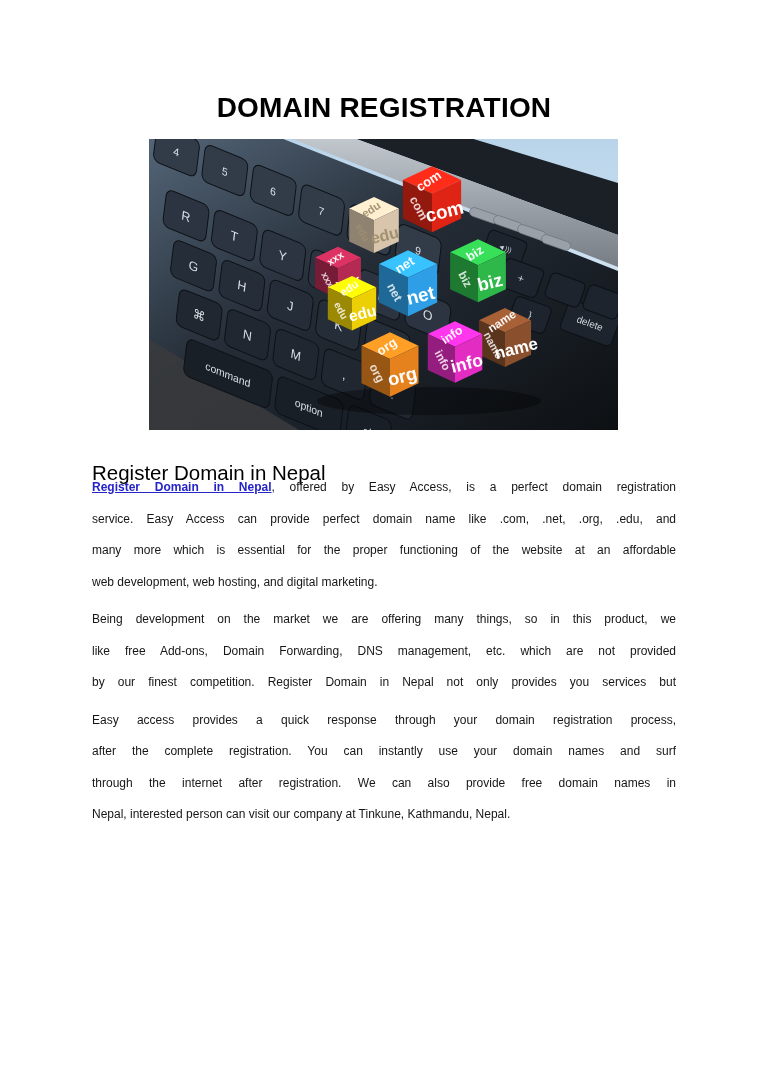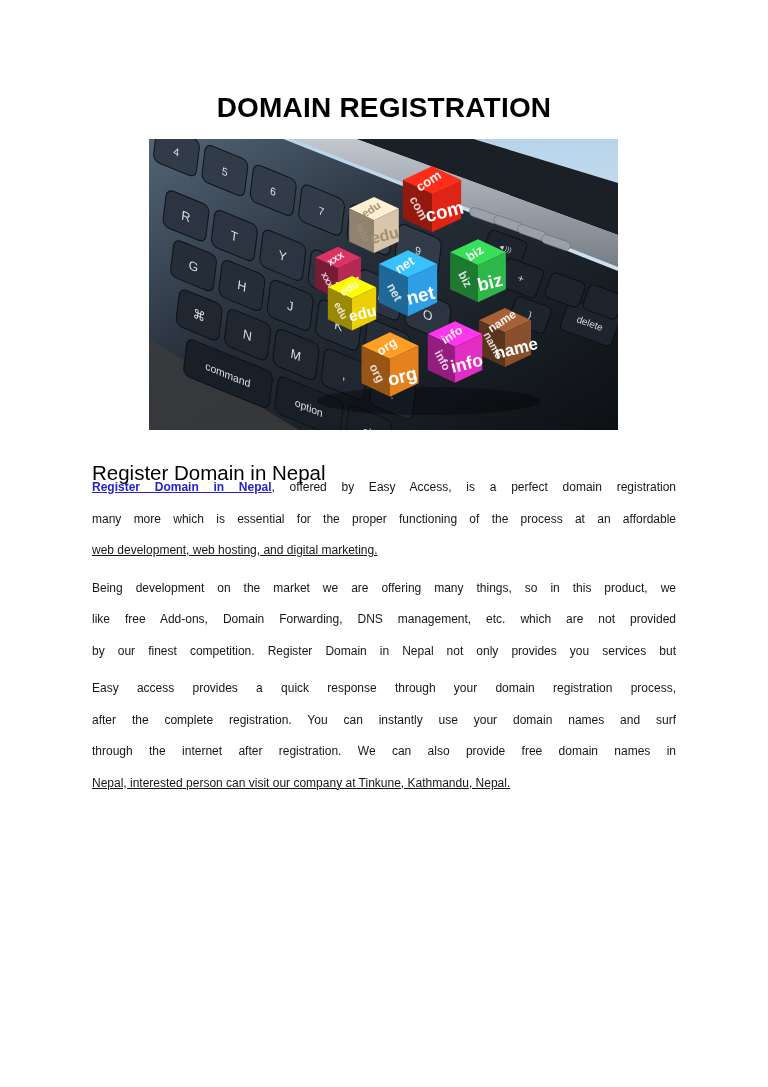--- a/index.html
+++ b/index.html
@@ -8,21 +8,21 @@
   .doc-title{position:absolute;top:92px;left:0;width:768px;margin:0;text-align:center;
              font-size:28px;font-weight:700;letter-spacing:0.2px;color:#000;}
   .hero{position:absolute;left:149px;top:139px;width:469px;height:291px;margin:0;padding:0;}
   .hero svg{display:block;width:469px;height:291px;}
   .section-heading{position:absolute;left:92px;top:461px;margin:0;font-size:20.5px;
                    font-weight:400;color:#000;}
   .content{position:absolute;left:92px;top:472px;width:584px;font-size:12px;
            line-height:31.5px;color:#161616;}
   .para{margin:0 0 6px 0;}
   .tline{height:31.5px;overflow:hidden;text-align:justify;text-align-last:justify;white-space:normal;}
-  .tline.last{text-align:left;text-align-last:left;text-decoration:underline;}
+  .tline.last{text-align:left;text-align-last:left;}
   .doclink{font-weight:700;text-decoration:underline;cursor:pointer;}
 </style>
 </head>
 <body>
 
 <div class="page">
 
   <h1 class="doc-title">DOMAIN REGISTRATION</h1>
 
   <figure class="hero">
@@ -205,21 +205,22 @@
           </g>
         </g>
     </svg>
   </figure>
 
   <h2 class="section-heading">Register Domain in Nepal</h2>
 
   <div class="content" id="content">
       <div class="para">
         <div class="tline"><a class="doclink" style="color: rgb(36, 36, 200);">Register Domain in Nepal</a>, offered by Easy Access, is a perfect domain registration</div>
-        <div class="tline">many more which is essential for the proper functioning of the process at an affordable</div>
+        <div class="tline">service. Easy Access can provide perfect domain name like .com, .net, .org, .edu, and</div>
+        <div class="tline">many more which is essential for the proper functioning of the website at an affordable</div>
         <div class="tline last">web development, web hosting, and digital marketing.</div>
       </div>
       <div class="para">
         <div class="tline">Being development on the market we are offering many things, so in this product, we</div>
         <div class="tline">like free Add-ons, Domain Forwarding, DNS management, etc. which are not provided</div>
         <div class="tline">by our finest competition. Register Domain in Nepal not only provides you services but</div>
       </div>
       <div class="para">
         <div class="tline">Easy access provides a quick response through your domain registration process,</div>
         <div class="tline">after the complete registration. You can instantly use your domain names and surf</div>

